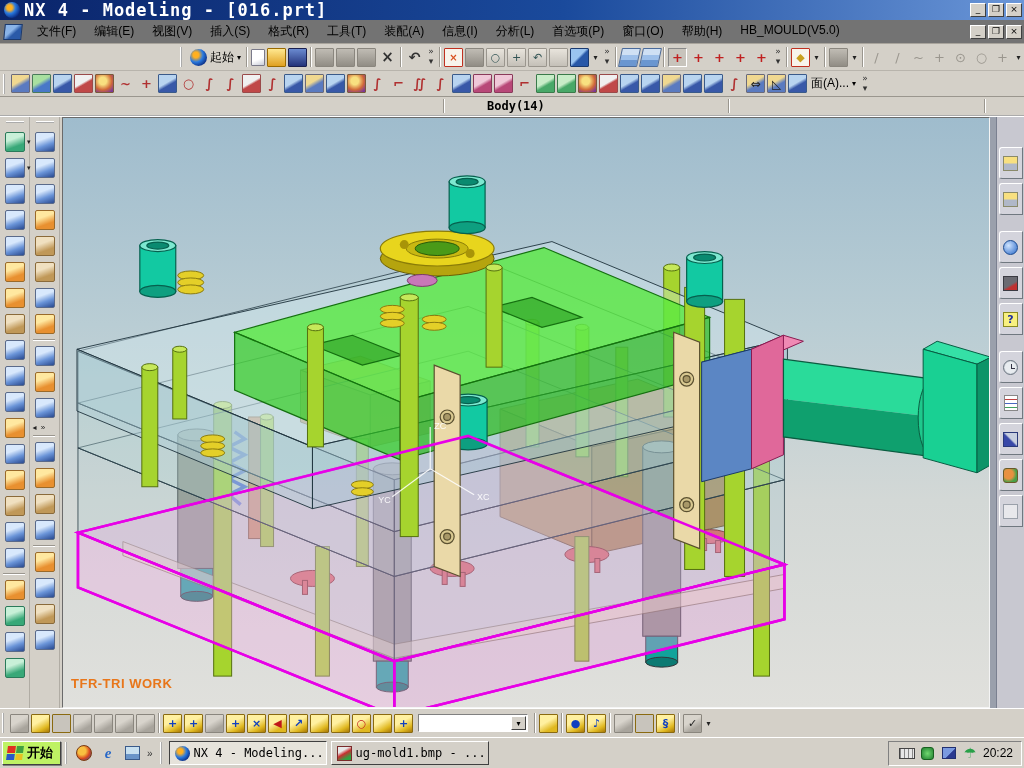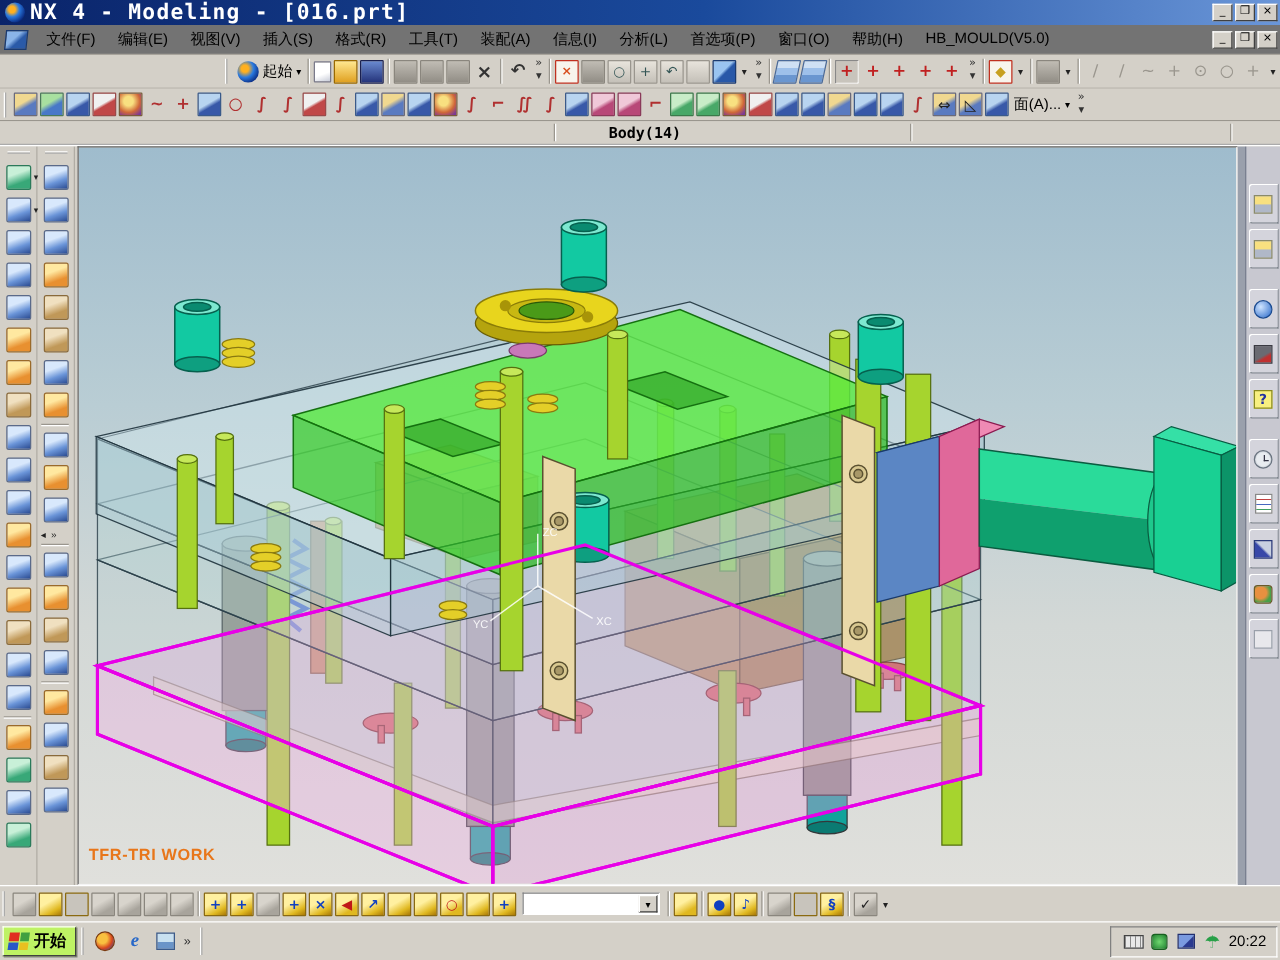--- a/index.html
+++ b/index.html
@@ -715,20 +715,28 @@
         <div class="qk-mp"></div>
       </div>
       <div class="qlicon qk-ie">e</div>
       <div class="qlicon">
         <div class="qk-desk"></div>
       </div>
     </div>
   <div class="tbchev">»</div>
   <div class="tbsep"></div>
   <div id="taskbtns" style="display:flex;align-items:center;">
+      <div class="taskbtn active">
+        <div class="ticn nx"></div>
+        <span>NX 4 - Modeling...</span>
+      </div>
+      <div class="taskbtn inactive">
+        <div class="ticn acd"></div>
+        <span>ug-mold1.bmp - ...</span>
+      </div>
     </div>
   <div class="tray">
     <div class="trayicon">
         <div class="tk-kbd"></div>
       </div>
     <div class="trayicon">
         <div class="tk-grn"></div>
       </div>
     <div class="trayicon">
         <div class="tk-net"></div>

